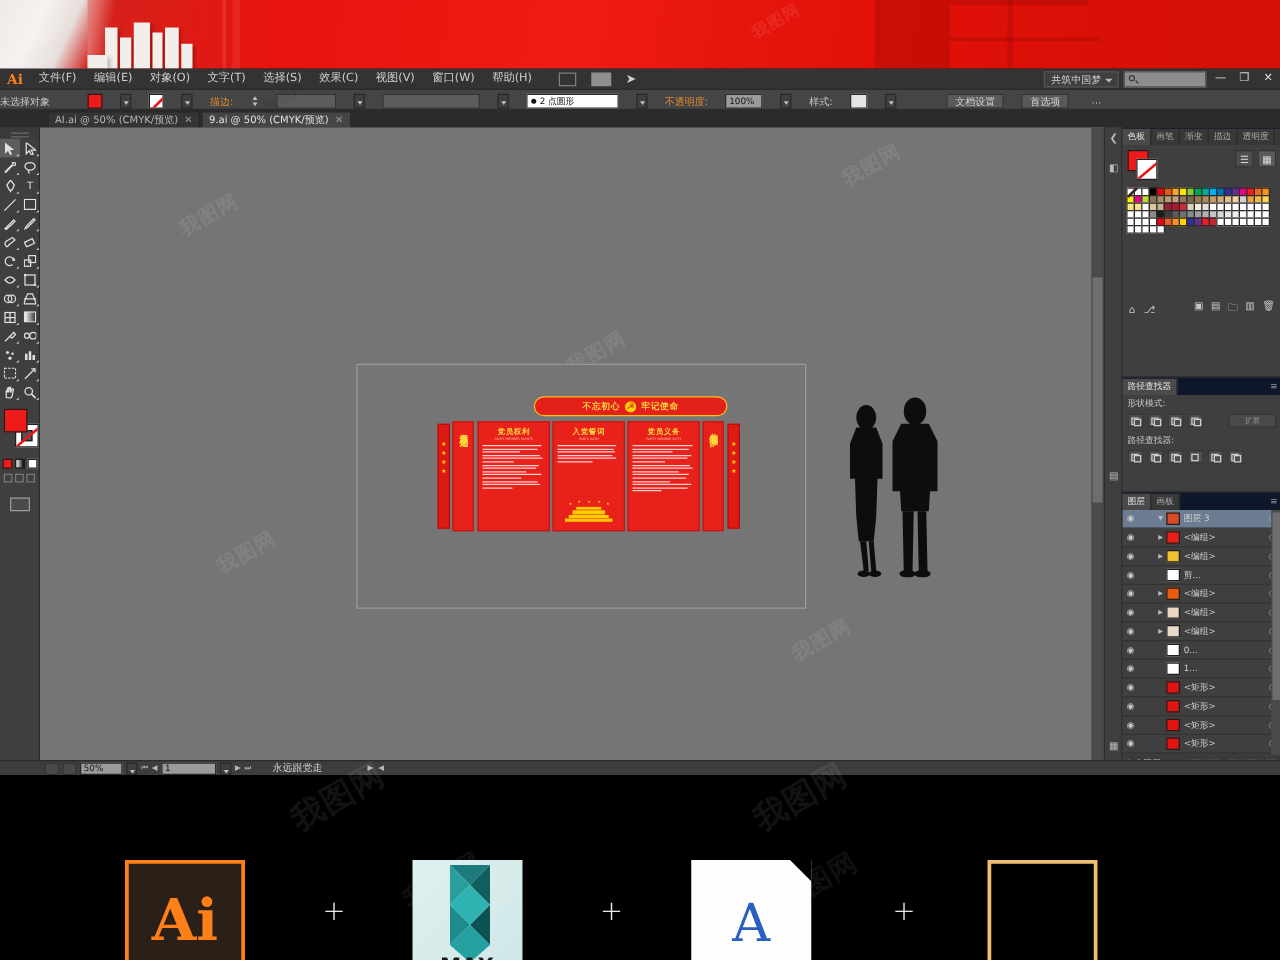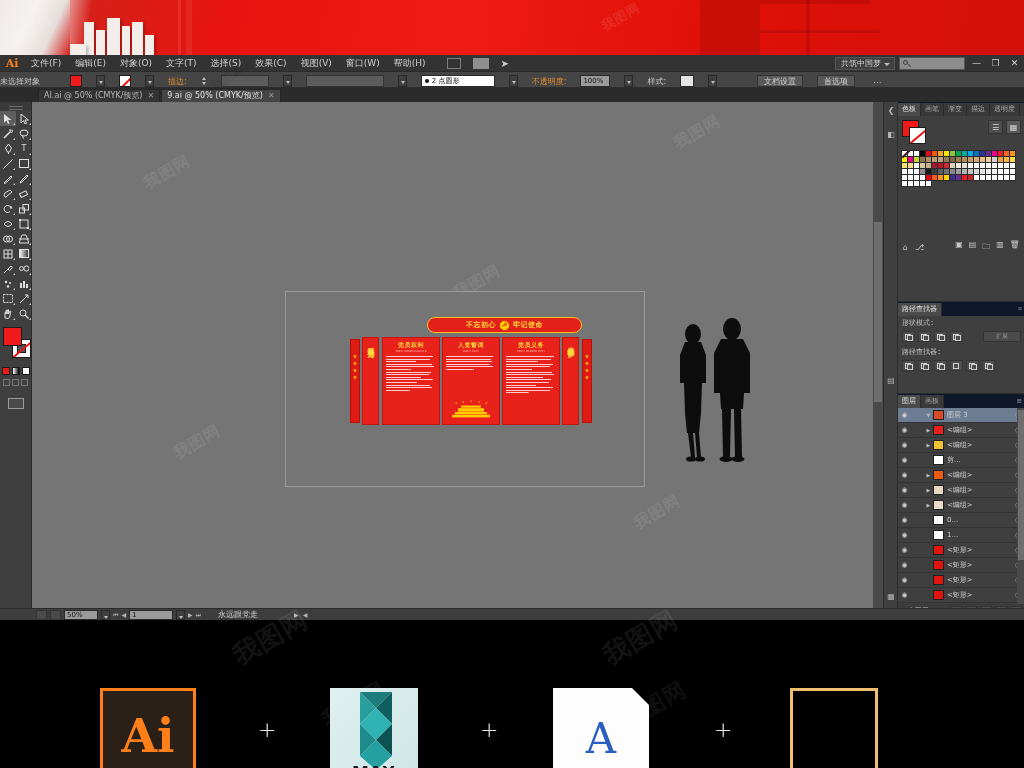--- a/index.html
+++ b/index.html
@@ -770,21 +770,21 @@
           <div style="margin-left:auto;display:flex;gap:6px;">
             <div style="color:#c8c8c8;font-size:8px;">▣</div>
             <div style="color:#c8c8c8;font-size:8px;">▤</div>
             <div style="color:#c8c8c8;font-size:8px;">🗀</div>
             <div style="color:#c8c8c8;font-size:8px;">▥</div>
             <div style="color:#c8c8c8;font-size:8px;">🗑</div>
           </div>
         </div>
       </div>
 
-      <div class="panel" style="height:92px;font-family:Liberation Mono, monospace;">
+      <div class="panel" style="height:92px;">
         <div class="panel-tabs">
           <div class="ptab active">路径查找器</div>
           <div class="panel-menu">≡</div>
         </div>
         <div class="panel-head">形状模式:</div>
         <div class="pf-row">
           <div class="pf-btn">
               <i></i>
               <i class="b"></i>
             </div>

